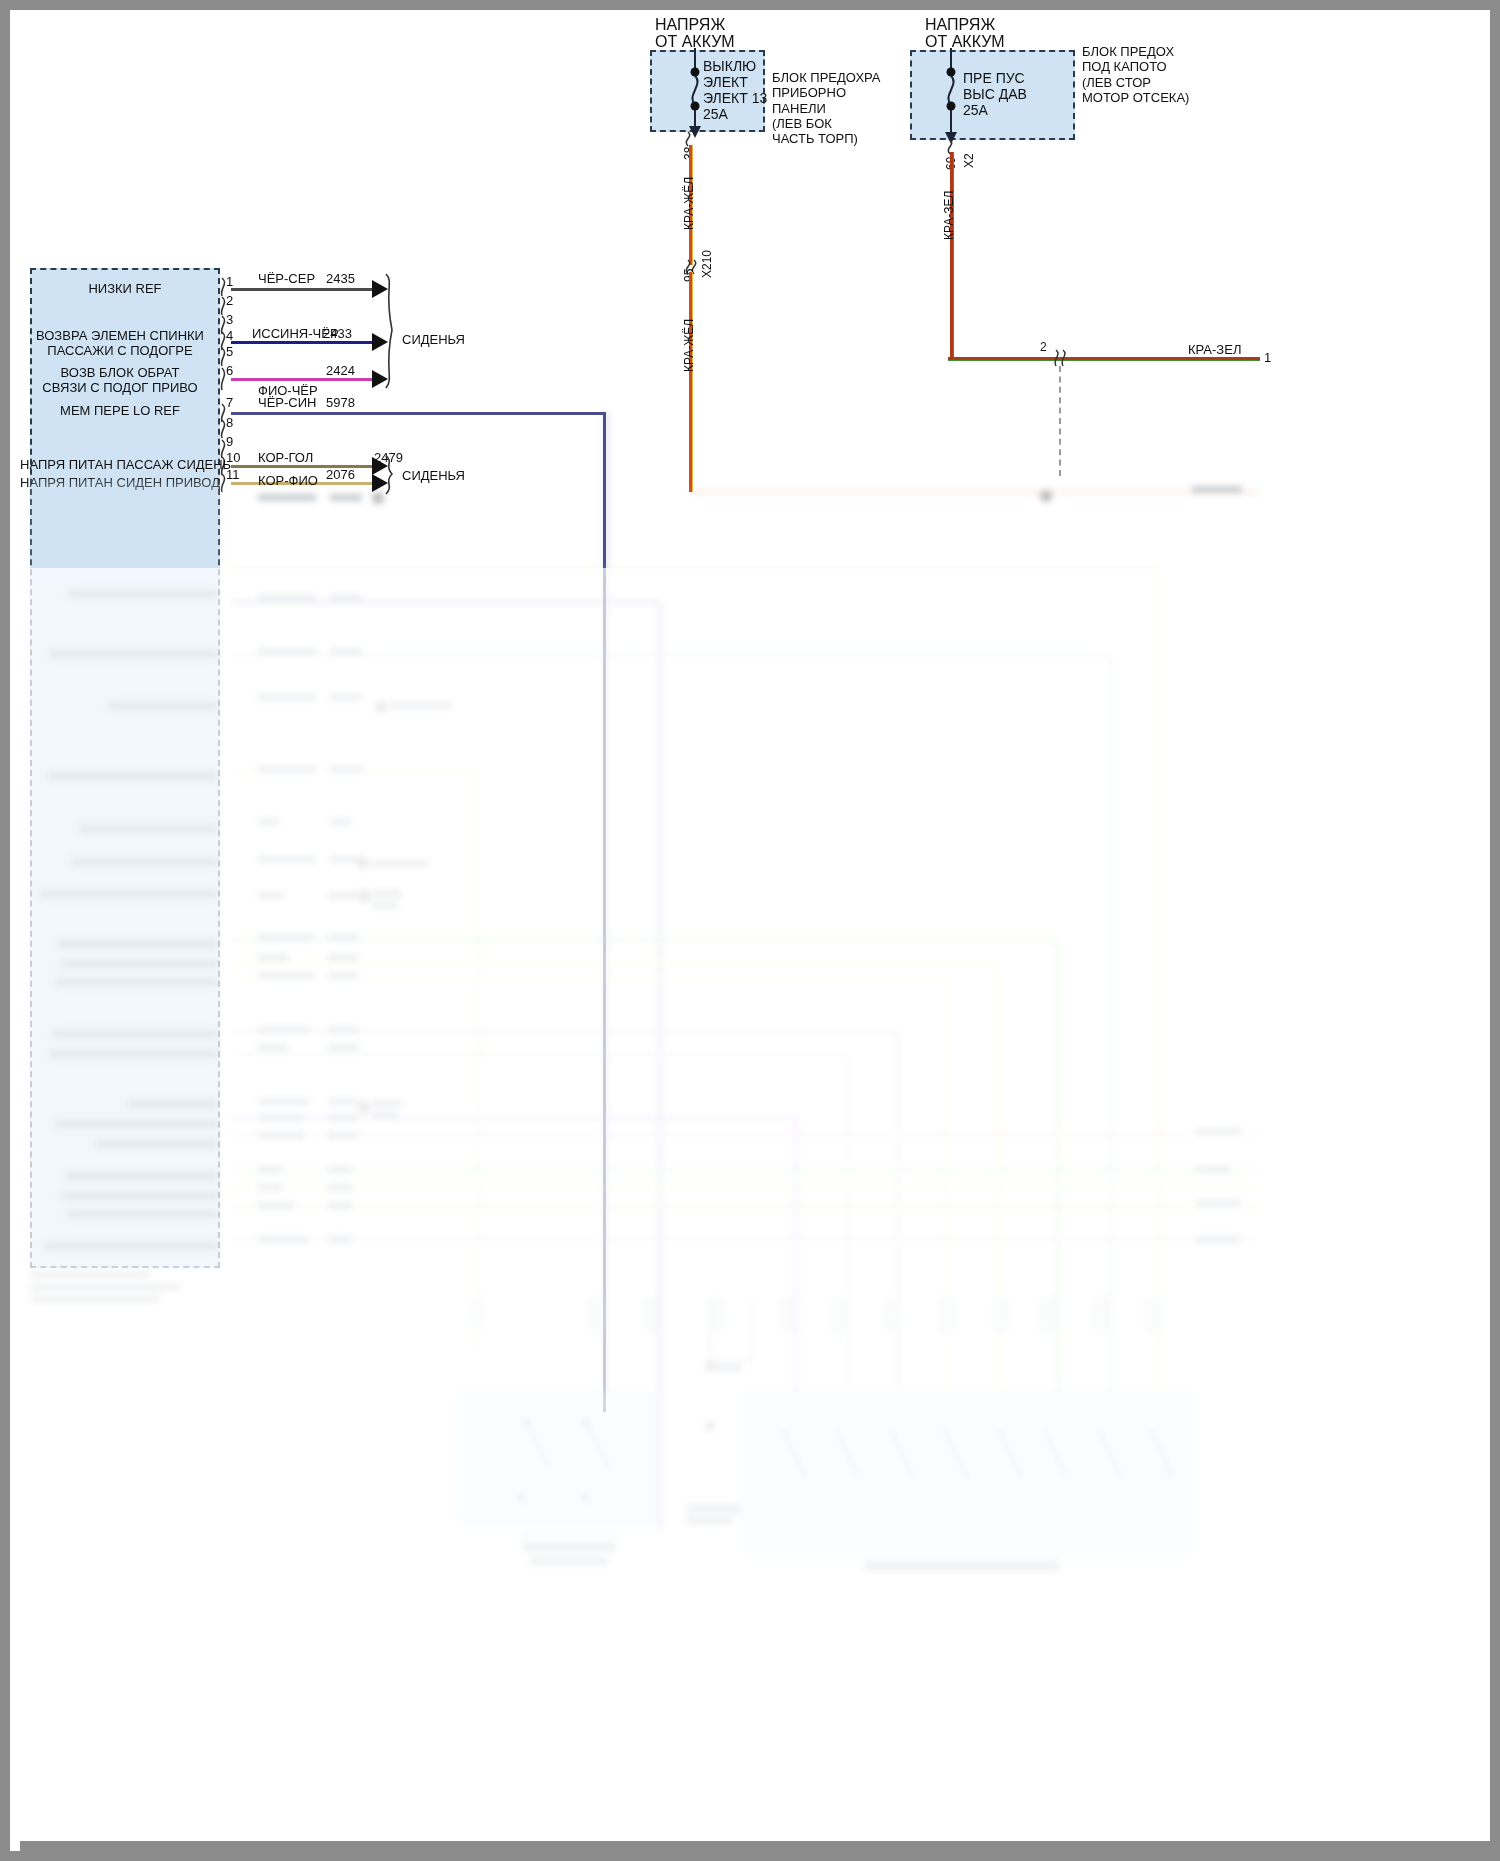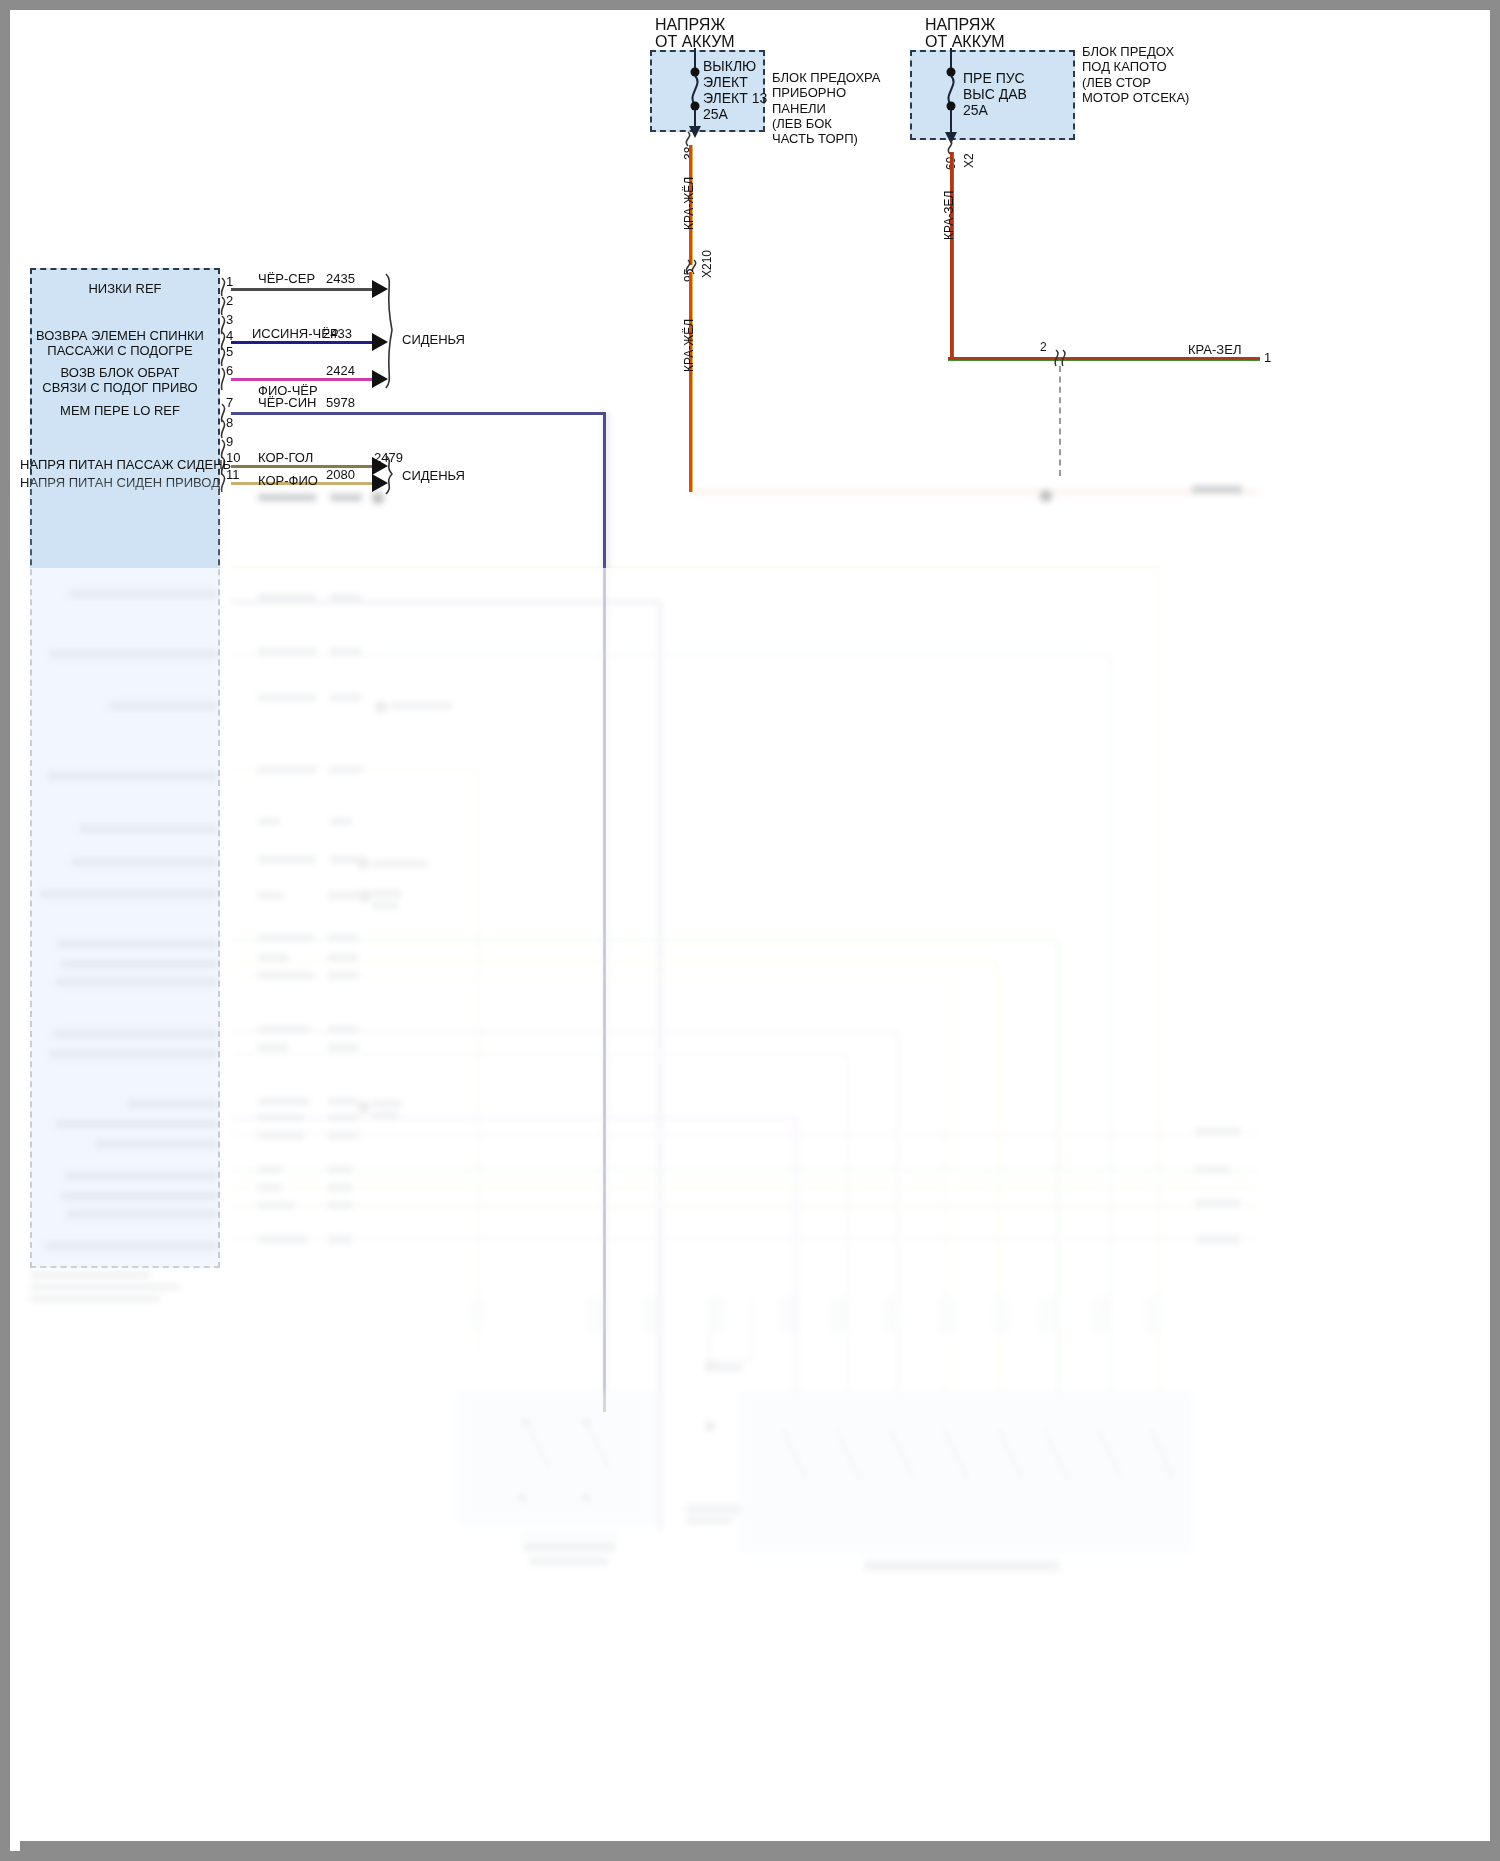--- a/index.html
+++ b/index.html
@@ -206,21 +206,21 @@
     <div class="txt t13" style="left:324px;top:440px;margin-left:40px;">2479</div>
 
     <svg class="abs" style="left:208px;top:462px;" width="16" height="22">
       <path d="M4 2 C 11 8, 1 13, 4 20" stroke="#333" stroke-width="1.6" fill="none"></path>
     </svg>
     <div class="pinlbl" style="left:216px;top:457px;">11</div>
     <div class="txt t13 right" style="left:10px;top:465px;width:190px;">НАПРЯ ПИТАН СИДЕН ПРИВОД</div>
     <div class="hline" style="left:221px;top:472px;width:145px;background:#c8b070;"></div>
     <div class="arrow" style="left:362px;top:464px;"></div>
     <div class="txt t13" style="left:248px;top:463px;">КОР-ФИО</div>
-    <div class="txt t13" style="left:316px;top:457px;">2080</div>
+    <div class="txt t13" style="left:316px;top:457px;">2076</div>
 
     <svg class="abs" style="left:372px;top:444px;" width="22" height="42">
       <path d="M4 2 C 12 8, 2 12, 10 20 C 2 28, 12 32, 4 40" stroke="#333" stroke-width="1.6" fill="none"></path>
     </svg>
     <div class="txt t13" style="left:392px;top:458px;">СИДЕНЬЯ</div>
 
   </div>
 
   <div class="blur-layer">
     <svg width="1500" height="1861">

